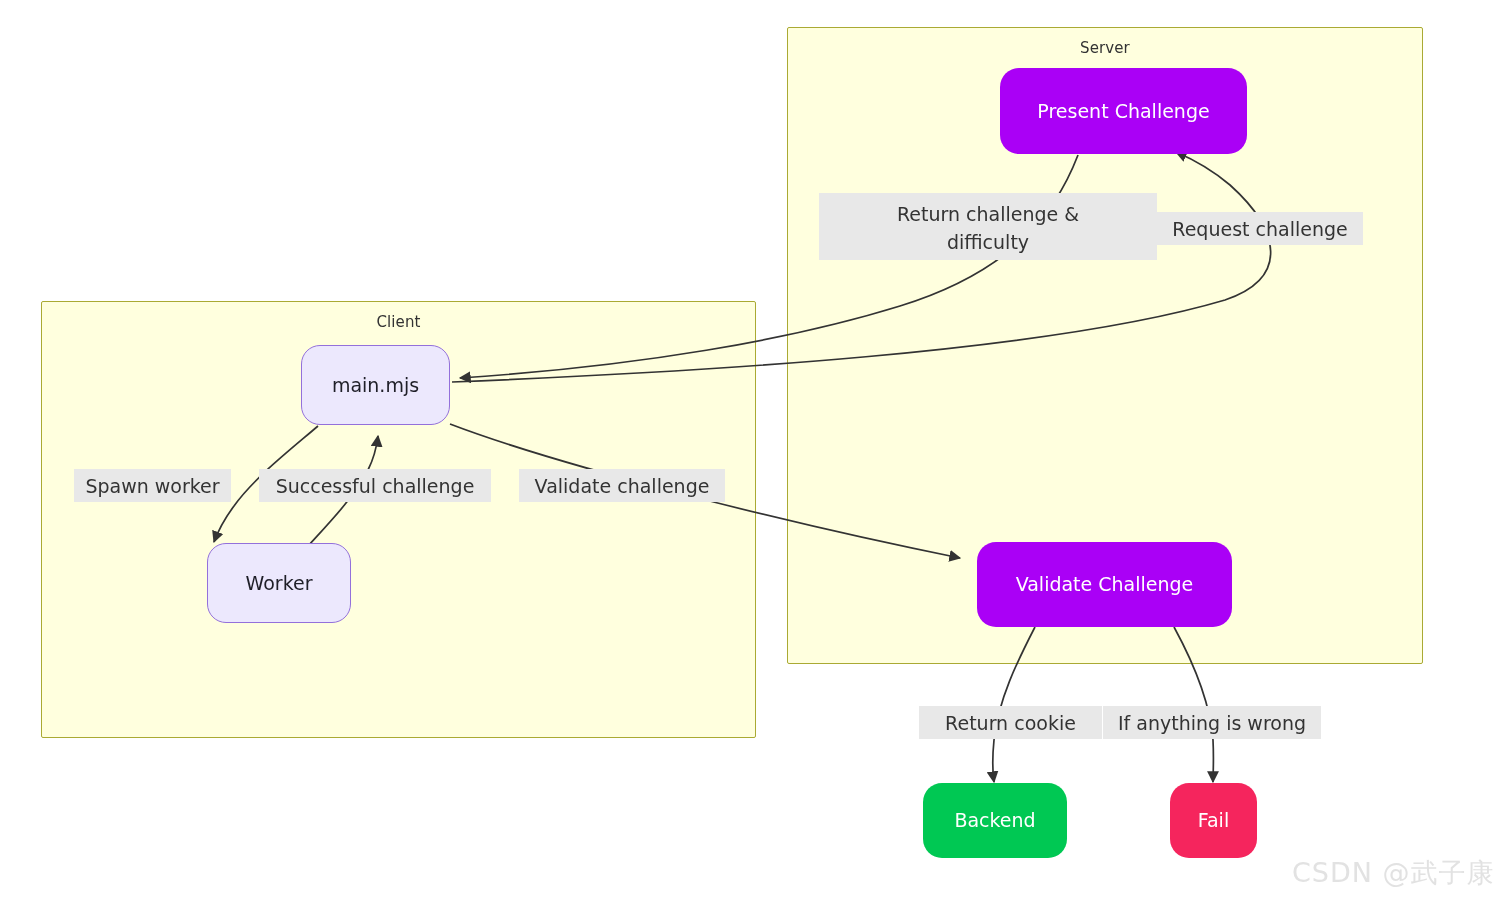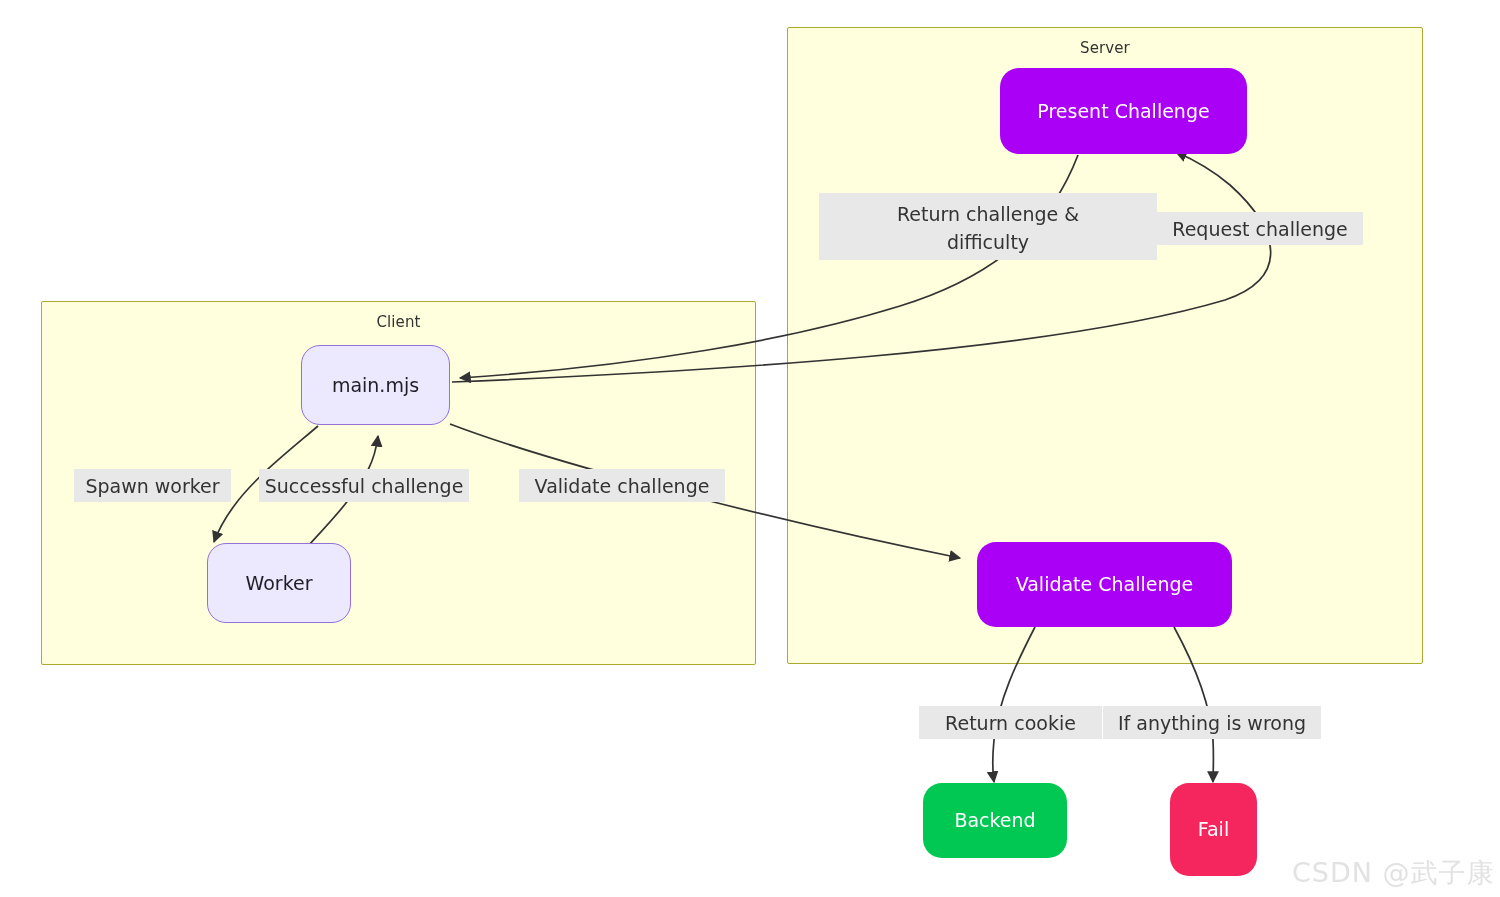--- a/index.html
+++ b/index.html
@@ -104,21 +104,21 @@
 </style>
 </head>
 <body>
 
 <div id="canvas">
 
   <div class="cluster" style="left:787px; top:27px; width:636px; height:637px;">
     <div class="cluster-title" style="top:11px;">Server</div>
   </div>
 
-  <div class="cluster" style="left:41px; top:301px; width:715px; height:364px;">
+  <div class="cluster" style="left:41px; top:301px; width:715px; height:437px;">
     <div class="cluster-title" style="top:11px;">Client</div>
   </div>
 
   <svg id="edges" viewBox="0 0 1500 897" xmlns="http://www.w3.org/2000/svg">
     <defs>
       <marker id="arrow" viewBox="0 0 10 10" refX="9" refY="5" markerWidth="7" markerHeight="7" orient="auto-start-reverse">
         <path d="M 0 0 L 10 5 L 0 10 z" fill="#333333"></path>
       </marker>
     </defs>
 
@@ -150,32 +150,32 @@
   </div>
 
   <div class="node lavender" style="left:207px; top:543px; width:144px; height:80px;">
     <span>Worker</span>
   </div>
 
   <div class="node green" style="left:923px; top:783px; width:144px; height:75px;">
     <span>Backend</span>
   </div>
 
-  <div class="node red" style="left:1170px; top:783px; width:87px; height:93px;">
+  <div class="node red" style="left:1170px; top:783px; width:87px; height:75px;">
     <span>Fail</span>
   </div>
 
   <div class="edge-label" style="left:819px; top:193px; width:338px; height:67px; padding-top:8px;">Return challenge &amp;
 difficulty</div>
 
   <div class="edge-label" style="left:1157px; top:212px; width:206px; height:33px; padding-top:4px;">Request challenge</div>
 
   <div class="edge-label" style="left:74px; top:469px; width:157px; height:33px; padding-top:4px;">Spawn worker</div>
 
-  <div class="edge-label" style="left:259px; top:469px; width:210px; height:33px; padding-top:4px;">Successful challenge</div>
+  <div class="edge-label" style="left:259px; top:469px; width:232px; height:33px; padding-top:4px;">Successful challenge</div>
 
   <div class="edge-label" style="left:519px; top:469px; width:206px; height:33px; padding-top:4px;">Validate challenge</div>
 
   <div class="edge-label" style="left:919px; top:706px; width:183px; height:33px; padding-top:4px;">Return cookie</div>
 
   <div class="edge-label" style="left:1103px; top:706px; width:218px; height:33px; padding-top:4px;">If anything is wrong</div>
 
   <div class="watermark" style="left:1292px; top:855px;">CSDN @武子康</div>
 
 </div>

